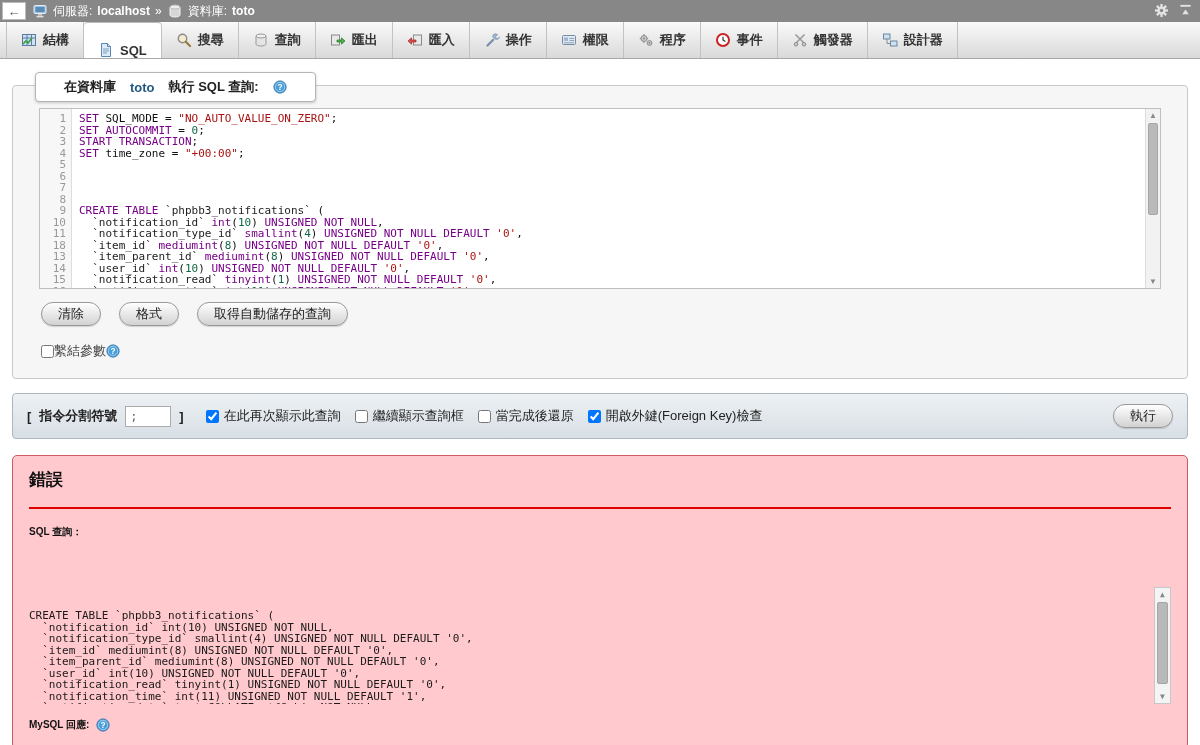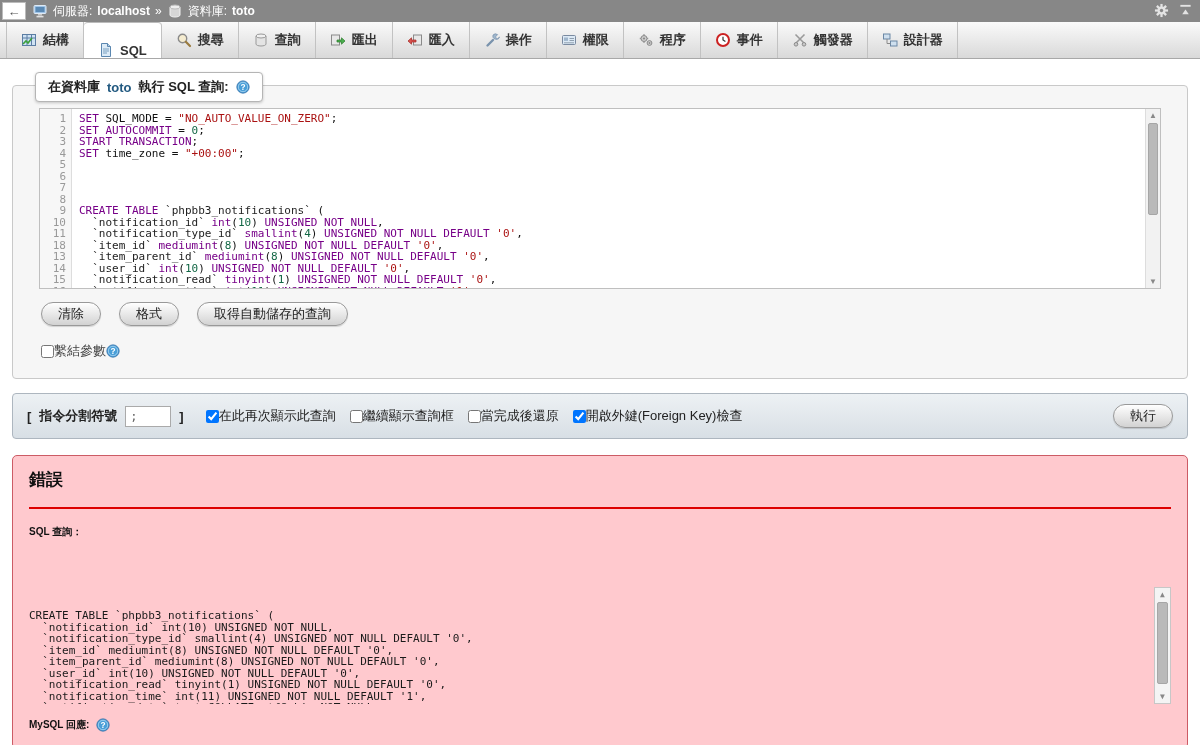--- a/index.html
+++ b/index.html
@@ -23,22 +23,22 @@
   .tab { display:flex; align-items:center; gap:6px; padding:0 14px; font-size:13px; font-weight:bold;
     color:#333; border-right:1px solid #c2c2c2; cursor:pointer; }
   .tab:first-child { border-left:1px solid #c2c2c2;justify-content:flex-end; }
   .tab.active { background:#fff; border-radius:4px 4px 0 0; border-top:1px solid #bbb;align-items:flex-end; }
   .tab .ic { width:16px; height:16px; display:inline-flex; }
 
   
   .qwrap { margin:26px 12px 0; border:1px solid #c9c9c9; border-radius:4px; background:#f6f6f6;
     position:relative; padding:22px 26px 16px; }
   .legend { position:absolute; top:-14px; left:22px; background:#fff; border:1px solid #b5b5b5;
-    border-radius:4px; padding:5px 12px; font-size:13px; font-weight:bold; color:#222;
-    box-shadow:0 1px 3px rgba(0,0,0,.2); display:flex; align-items:center; gap:7px; }
+    border-radius:4px; padding:5px 28px; font-size:13px; font-weight:bold; color:#222;
+    box-shadow:0 1px 3px rgba(0,0,0,.2); display:flex; align-items:center; gap:14px; }
   .legend a { color:var(--accent_link,#235a81); text-decoration:none; }
   .help { width:14px; height:14px; display:inline-flex; cursor:pointer; }
 
   
   .editor { background:#fff; border:1px solid #bfbfbf; height:181px; position:relative;
     display:flex; overflow:hidden; cursor:text; }
   .gutter { width:32px; background:#f7f7f7; border-right:1px solid #ddd; padding:4px 5px 0 0;
     font:11px/11.5px "DejaVu Sans Mono",monospace; color:#999; text-align:right; }
   .code { flex:1; padding:4px 0 0 7px; font:11px/11.5px "DejaVu Sans Mono",monospace; color:#111;
     white-space:pre; overflow:hidden; }
@@ -62,21 +62,21 @@
   .bindrow { margin:16px 0 2px 2px; display:flex; align-items:center; font-size:13px; color:#444; }
   input[type=checkbox] { width:13px; height:13px; cursor:pointer; }
 
   
   .opts { margin:14px 12px 0; border:1px solid #adb6bf; border-radius:4px;
     background:linear-gradient(#edf1f4,#d8dfe5); padding:10px 14px; display:flex; align-items:center;
     font-size:13px; color:#222; gap:8px; }
   .opts .lbl { font-weight:bold; }
   .delim-input { width:46px; height:21px; border:1px solid #aaa; font:12px "DejaVu Sans Mono",monospace;
     padding:0 4px; color:#666; background:#fff; }
-  .optcb { display:flex; align-items:center; margin-left:14px; cursor:pointer; }
+  .optcb { display:flex; align-items:center; gap:5px; margin-left:14px; cursor:pointer; }
   .opts .spacer { flex:1; }
 
   
   .errpanel { margin:16px 12px 0; background:var(--error_bg,#ffc9ce); border:1px solid var(--error_border,#cc5b65);
     border-radius:5px; padding:12px 16px; height:294px; overflow:hidden; }
   .errtitle { font-size:17px; font-weight:bold; color:#111; padding-bottom:16px; }
   .errrule { border:0; border-top:2px solid var(--error_rule,#d00); margin:0 0 16px; }
   .errlabel { font-size:10px; font-weight:bold; color:#111; }
   .errsql { position:relative; margin-top:48px; font:11px/11.5px "DejaVu Sans Mono",monospace;
     color:#1a1a1a; white-space:pre; height:117px; overflow:hidden; padding-right:26px; }

